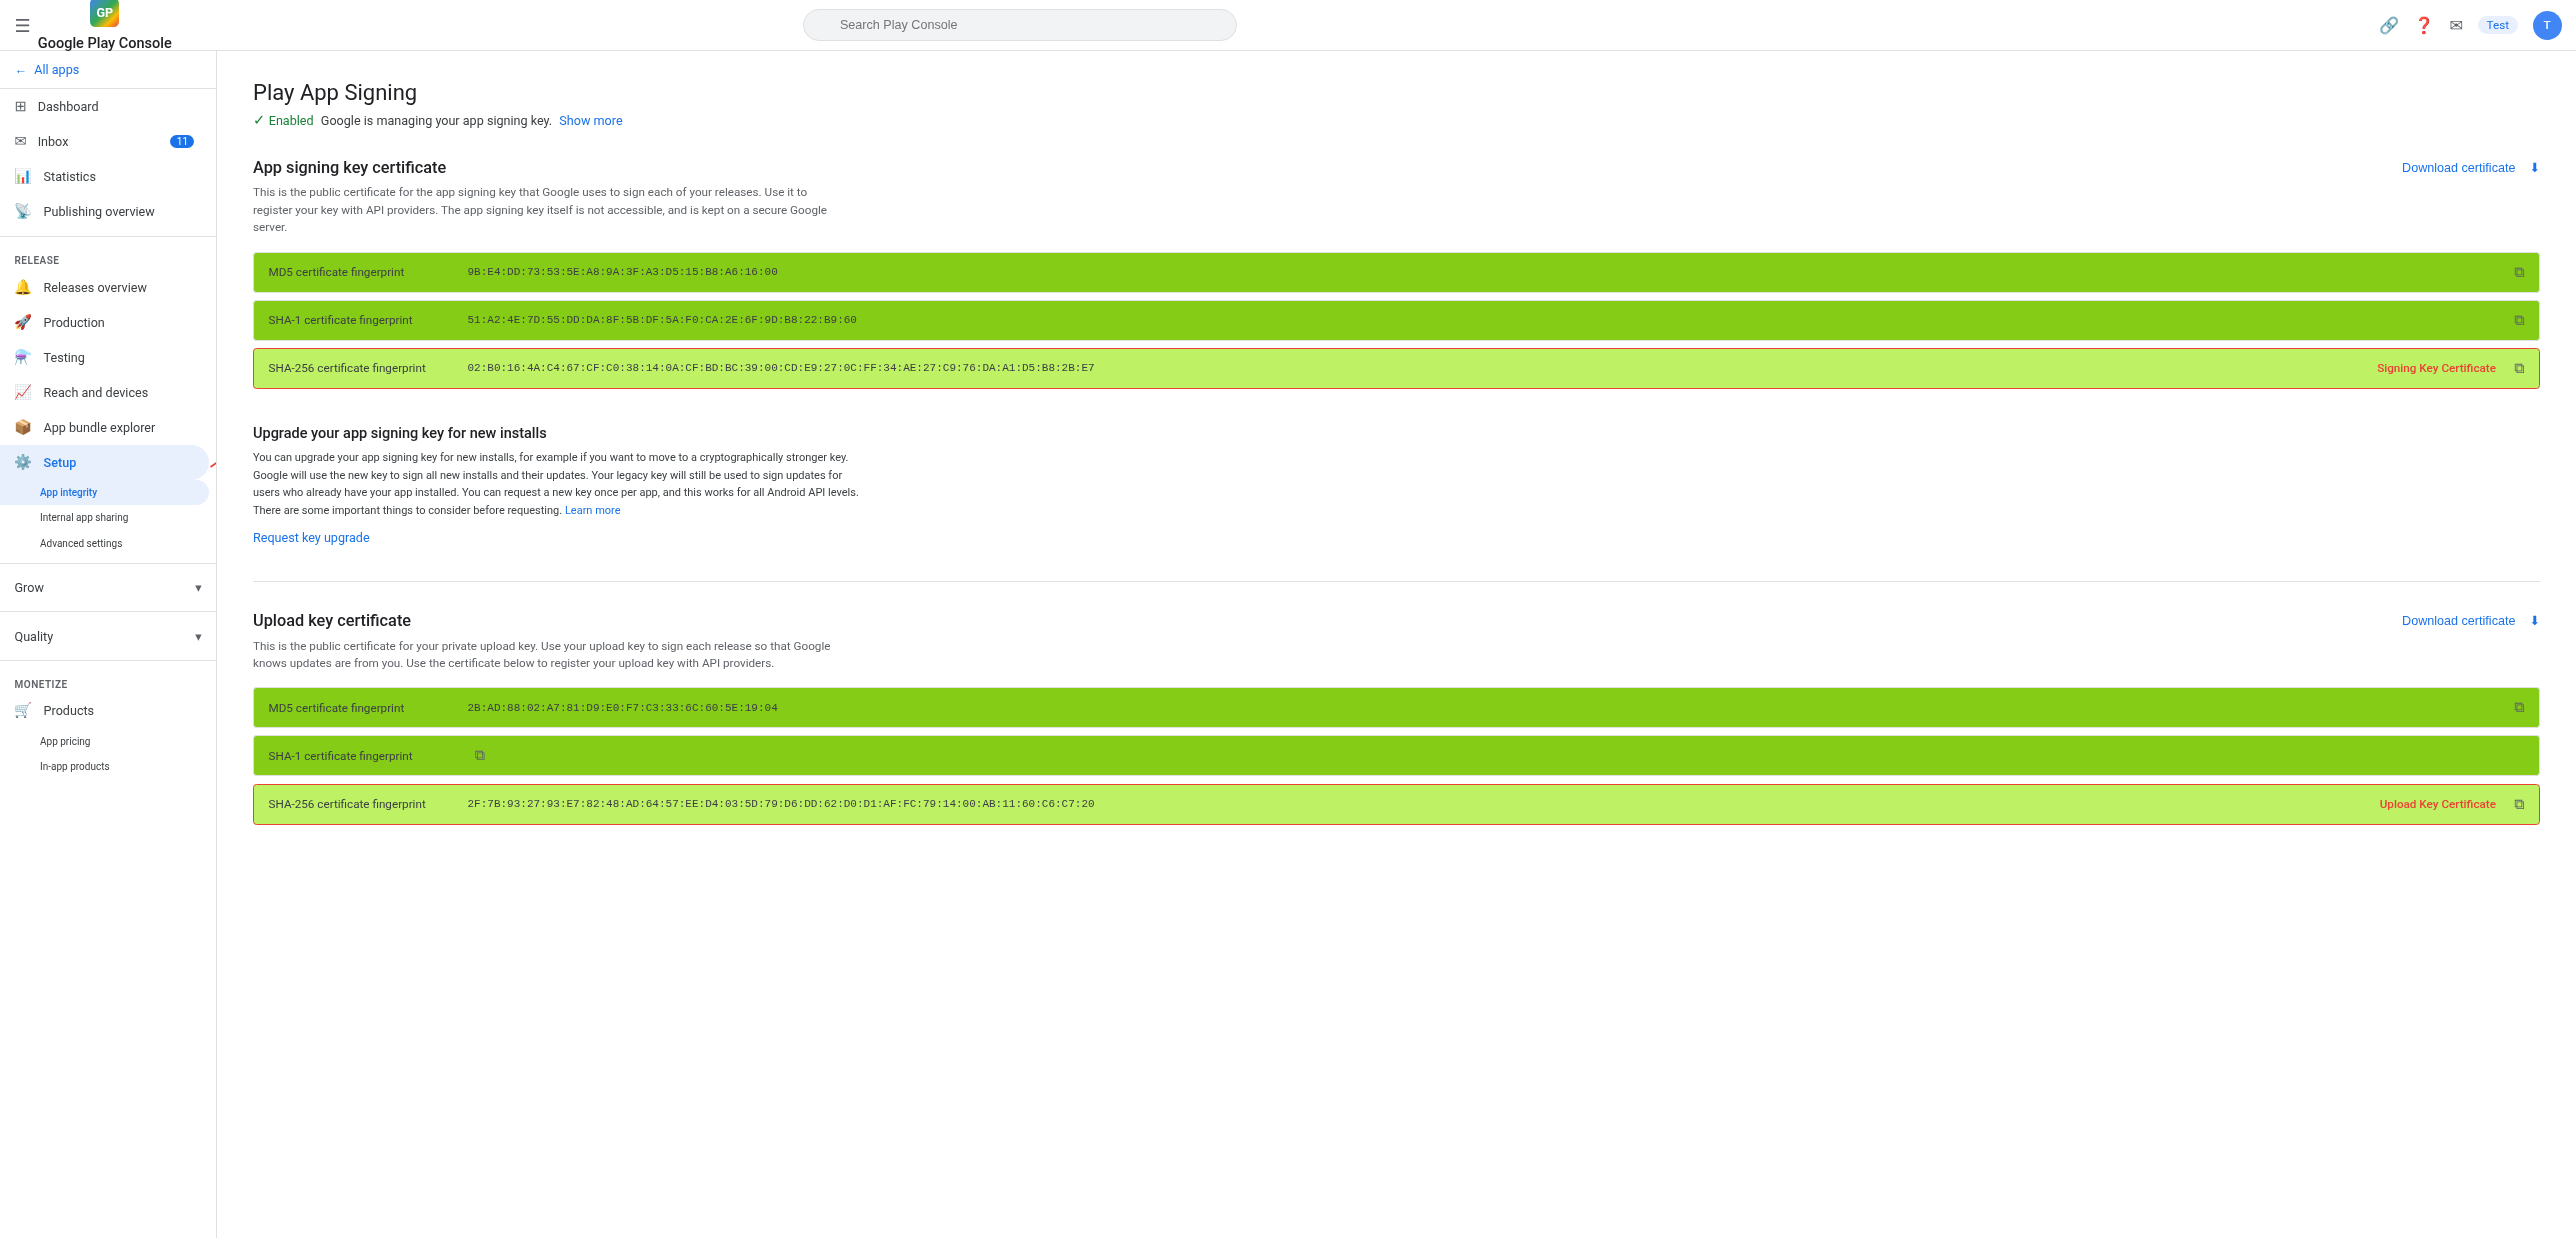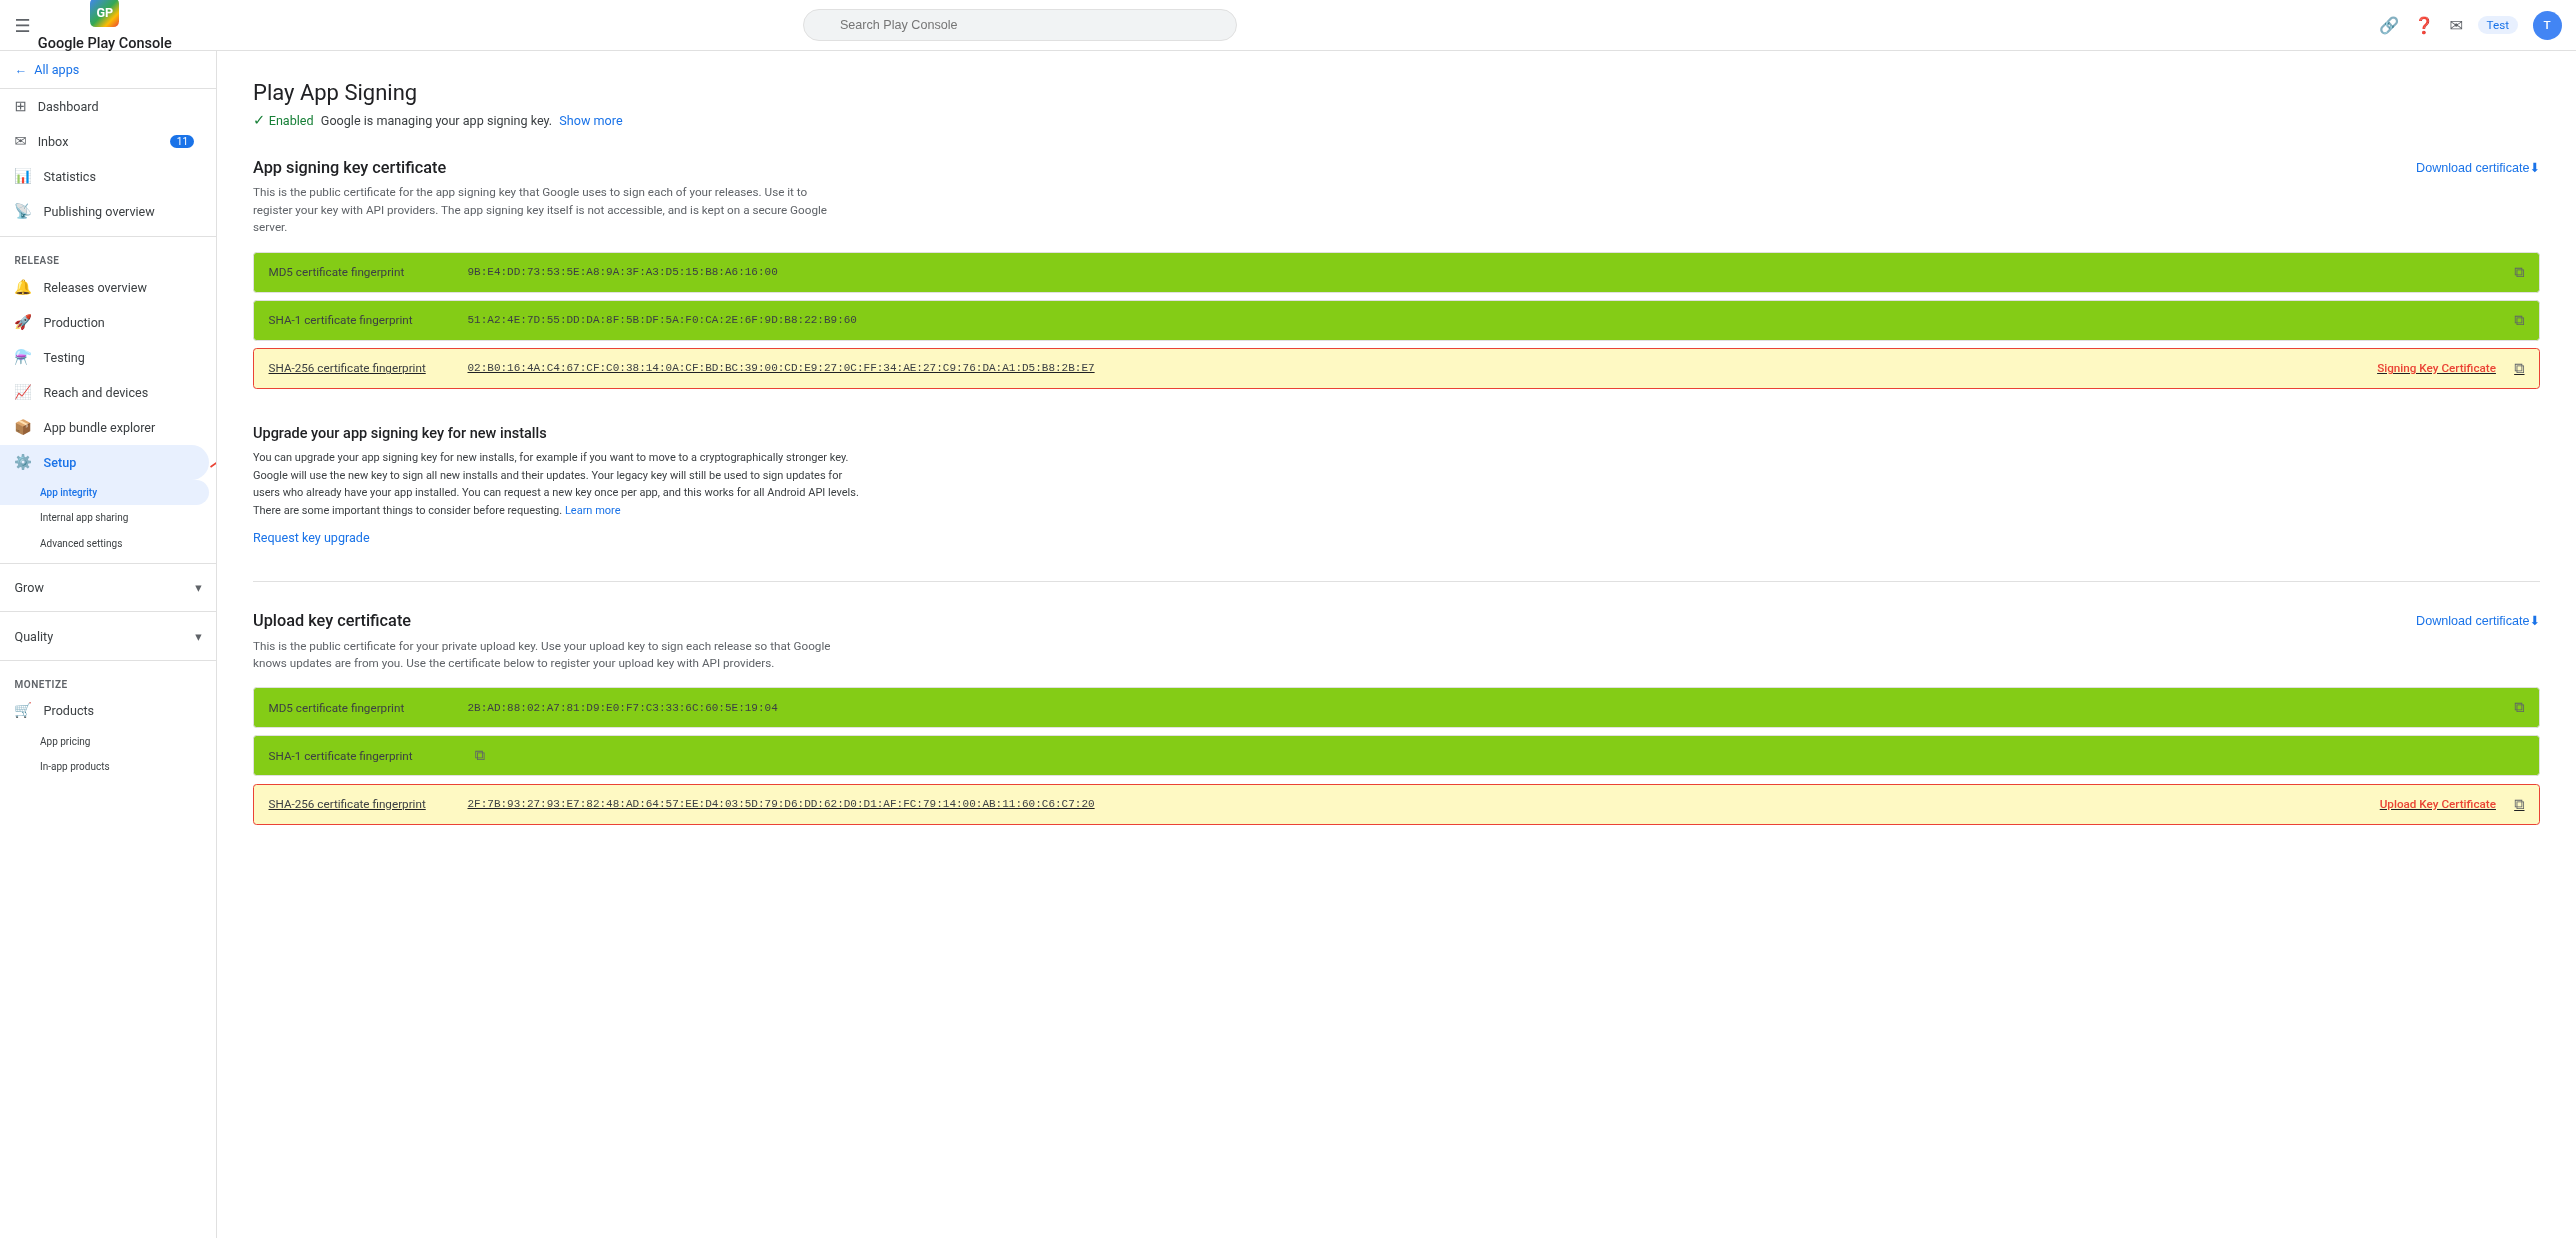--- a/index.html
+++ b/index.html
@@ -192,21 +192,21 @@
       margin-bottom: 7.2px;
     }
     .section-title {
       font-size: 16.3px;
       font-weight: 500;
       color: #202124;
     }
     .download-cert-btn {
       display: flex;
       align-items: center;
-      gap: 0;
+      gap: 14px;
       color: #1a73e8;
       font-size: 12.6px;
       cursor: pointer;
       background: none;
       border: none;
       padding: 0;
     }
     .section-desc {
       font-size: 11.7px;
       color: #5f6368;
@@ -220,22 +220,21 @@
       display: flex;
       align-items: center;
       border: 0.9px solid #e0e0e0;
       border-radius: 3.6px;
       margin-bottom: 7.2px;
       padding: 11px 14.5px;
       background: #84cc16;
     }
     .cert-row.highlighted {
       border: 1.8px solid #ea4335;
-      background: #fef9c3;
-      text-decoration: underline;
+      background: #bef264;
     }
     .cert-label {
       width: 199px;
       font-size: 11.7px;
       color: #3c4043;
       flex-shrink: 0;
     }
     .cert-value {
       flex: 1;
       font-family: 'Courier New', monospace;

